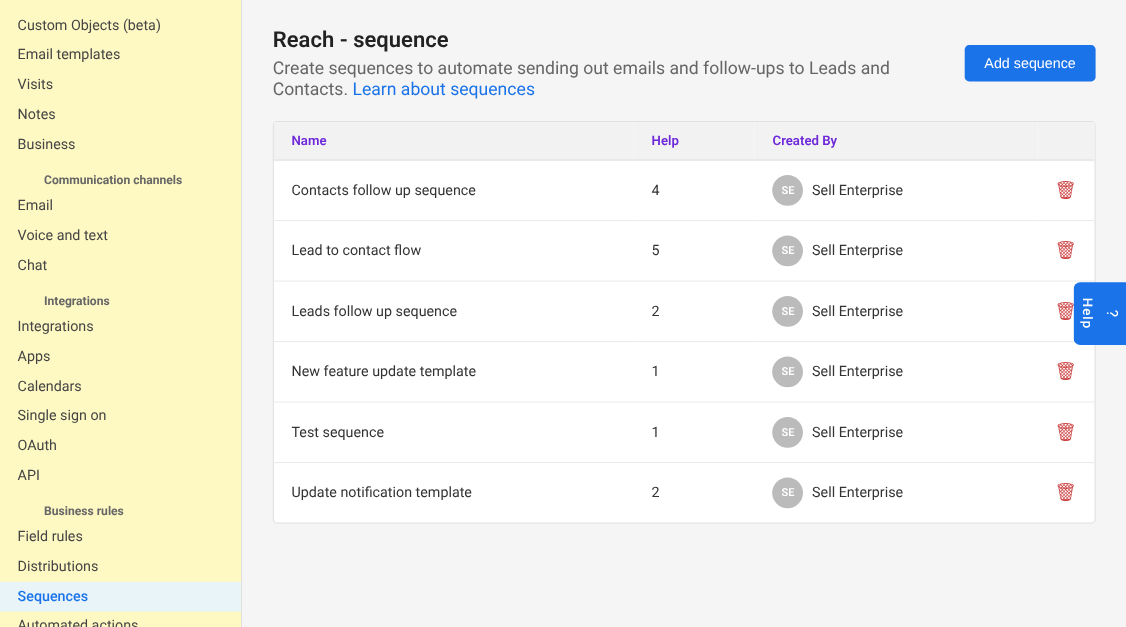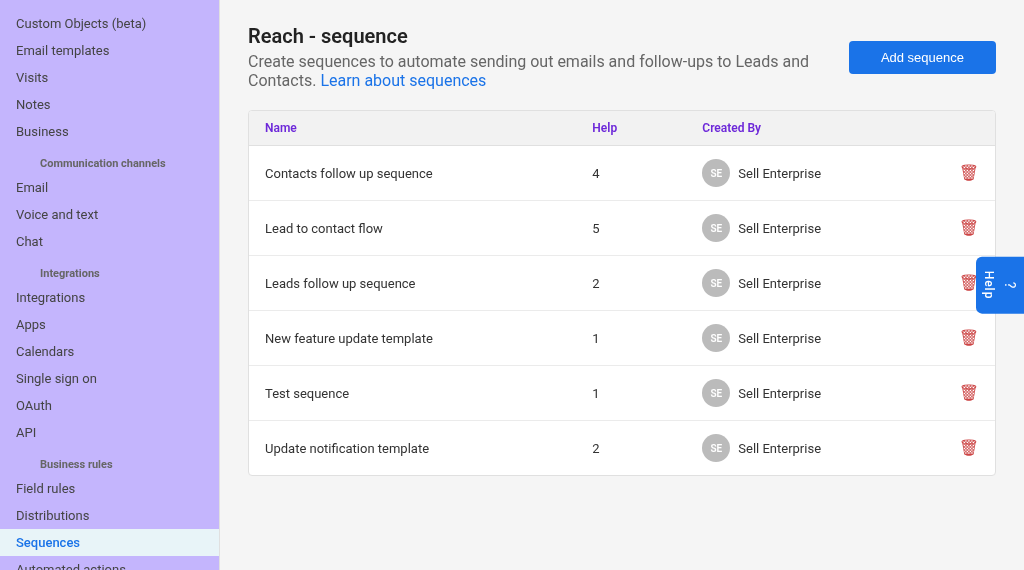--- a/index.html
+++ b/index.html
@@ -2,21 +2,21 @@
 <html><head>
   <meta charset="utf-8">
   <style>
     * { box-sizing: border-box; margin: 0; padding: 0; }
     body { font-family: -apple-system, BlinkMacSystemFont, 'Segoe UI', Roboto, sans-serif; font-size: 13px; background: #f5f5f5; display: flex; height: 570px; overflow: hidden; color: #333; }
 
     
     #sidebar {
       width: 220px;
       min-width: 220px;
-      background: #c4b5fd;
+      background: #fef9c3;
       border-right: 1px solid #e0e0e0;
       overflow-y: auto;
       padding: 10px 0;
     }
     .sidebar-item {
       padding: 6px 16px;
       cursor: pointer;
       color: #444;
       font-size: 13px;
       display: block;
@@ -59,21 +59,21 @@
     }
     .page-header-left p a {
       color: #1a73e8;
       text-decoration: none;
     }
     .add-sequence-btn {
       background: #1a73e8;
       color: #fff;
       border: none;
       border-radius: 4px;
-      padding: 9px 32px;
+      padding: 9px 18px;
       font-size: 13px;
       cursor: pointer;
       white-space: nowrap;
       font-weight: 500;
     }
 
     
     .table-wrapper {
       background: #fff;
       border: 1px solid #e0e0e0;

